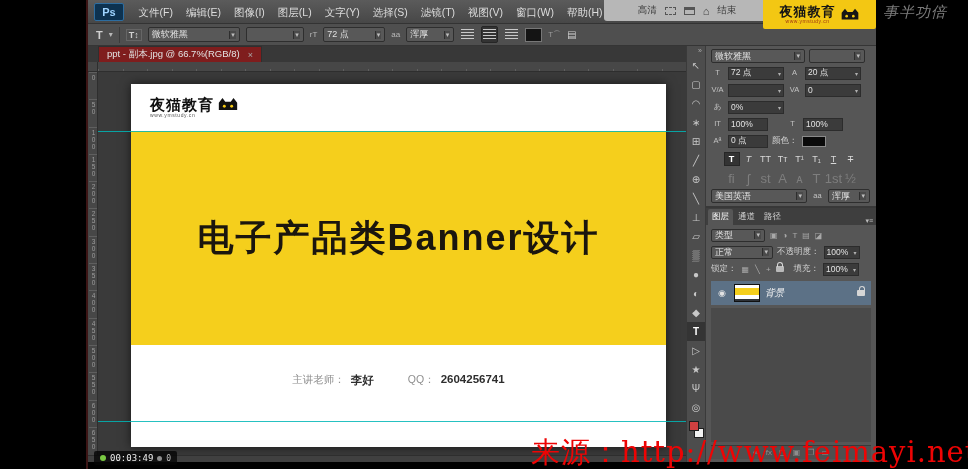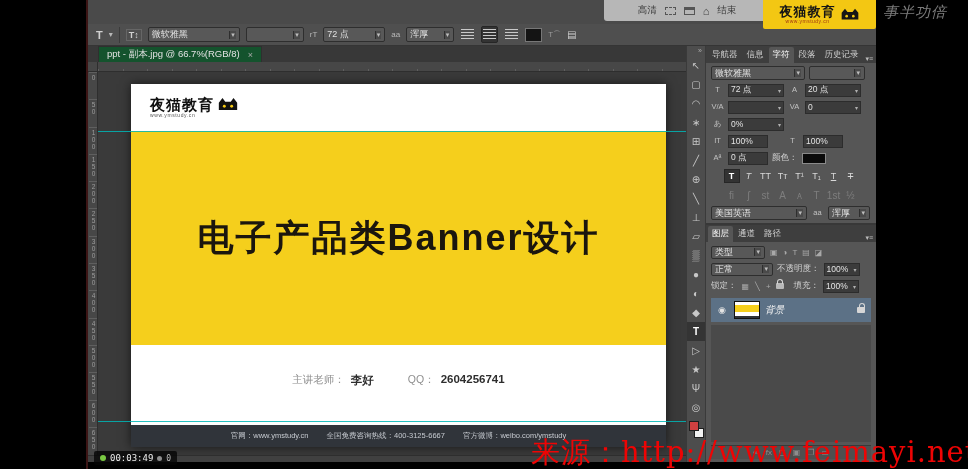--- a/index.html
+++ b/index.html
@@ -38,21 +38,21 @@
        border:1px solid #2e2e2e;border-radius:2px;color:#e0e0e0;font-size:9px;padding:0 3px;gap:4px;}
   .sel .arr{font-size:7px;color:#bdbdbd;background:#4a4a4a;padding:0 1px;border-left:1px solid #2e2e2e;}
   .alignic{width:13px;height:11px;display:inline-block;background:
            repeating-linear-gradient(#c9c9c9 0 1px,transparent 1px 3px);border:1px solid transparent;}
   .alignbtn{padding:1px;border-radius:2px;}
   .alignbtn.active{background:#333;border:1px solid #262626;}
   .swatch{width:17px;height:14px;background:#141414;border:1px solid #777;}
 
   
   .docbar{left:0;top:46px;width:598px;height:16px;background:#383838;display:flex;align-items:flex-end;}
-  .doctab{margin-left:10px;height:16px;background:#14532d;color:#e2e2e2;font-size:9.5px;
+  .doctab{margin-left:10px;height:16px;background:#7f1d1d;color:#e2e2e2;font-size:9.5px;
           display:flex;align-items:center;padding:0 8px;gap:8px;border:1px solid #2f2f2f;border-bottom:none;}
   .doctab .x{color:#a8a8a8;font-size:9px;}
   .hruler{left:10px;top:62px;width:588px;height:10px;background:#474747;border-bottom:1px solid #2e2e2e;
           white-space:nowrap;overflow:hidden;}
   .rnum{display:inline-block;width:24.5px;font-size:6.5px;color:#9d9d9d;border-left:1px solid #5f5f5f;
         padding-left:1px;height:10px;line-height:10px;}
   .rcorner{left:0;top:62px;width:10px;height:10px;background:#474747;border-right:1px solid #2e2e2e;border-bottom:1px solid #2e2e2e;}
   .vruler{left:0;top:72px;width:10px;height:383px;background:#474747;border-right:1px solid #2e2e2e;overflow:hidden;}
   .vnum{display:block;height:27.3px;font-size:6.5px;color:#9d9d9d;writing-mode:vertical-rl;text-orientation:upright;
         border-top:1px solid #5f5f5f;padding-top:1px;margin-left:1px;line-height:8px;}
@@ -101,21 +101,21 @@
   .pic{font-size:7.5px;color:#c2c2c2;min-width:13px;text-align:center;line-height:8px;}
   .pfield{flex:0 0 auto;display:inline-flex;align-items:center;justify-content:space-between;height:13px;
           background:#3b3b3b;border:1px solid #2c2c2c;color:#e3e3e3;font-size:8.5px;padding:0 2px;}
   .pfield .arr{font-size:6px;color:#b0b0b0;margin-left:3px;}
   .plabel{font-size:8.5px;color:#cfcfcf;white-space:nowrap;}
   .cswatch{width:24px;height:11px;background:#0a0a0a;border:1px solid #8a8a8a;}
   .stylerow{display:flex;gap:1px;justify-content:center;padding:1px 0;}
   .stybtn{width:16px;height:14px;display:flex;align-items:center;justify-content:center;font-size:9px;color:#d8d8d8;
           border:1px solid transparent;cursor:pointer;}
   .stybtn.on{background:#333;border-color:#262626;color:#fff;font-weight:bold;}
-  .otrow .stybtn{color:#7e7e7e;font-size:10px;}
+  .otrow .stybtn{color:#7e7e7e;font-size:13px;}
   .divider{height:2px;background:#383838;}
 
   .lp-filtericon{font-size:8px;color:#a9a9a9;padding:0 1px;}
   .layerrow{height:24px;display:flex;align-items:center;gap:5px;background:#5c7186;margin:2px 0 0 0;padding:0 4px;}
   .eyebox{width:14px;text-align:center;color:#e3e3e3;font-size:9px;}
   .lthumb{width:26px;height:18px;border:1px solid #111;
           background:linear-gradient(#fff 0 17%,#f5cf1c 17% 62%,#fff 62% 88%,#2e3238 88% 100%);}
   .lname{font-size:9.5px;color:#f2f2f2;font-style:italic;flex:1;}
   .lockic{width:8px;height:6px;background:#d6d6d6;border-radius:1px;position:relative;display:inline-block;margin-right:2px;}
   .lockic::before{content:"";position:absolute;left:1.5px;top:-4px;width:4px;height:4px;border:1px solid #d6d6d6;border-bottom:none;border-radius:3px 3px 0 0;}
@@ -131,20 +131,36 @@
 </style>
 </head>
 <body>
 
 <div id="screen">
 
   <div class="abs edge-maroon"></div>
 
   <div class="abs" id="app">
 
+    <div class="abs menubar">
+      <div class="pslogo">Ps</div>
+      <div style="display:flex;">
+
+      <span class="mitem">文件(F)</span>
+          <span class="mitem">编辑(E)</span>
+          <span class="mitem">图像(I)</span>
+          <span class="mitem">图层(L)</span>
+          <span class="mitem">文字(Y)</span>
+          <span class="mitem">选择(S)</span>
+          <span class="mitem">滤镜(T)</span>
+          <span class="mitem">视图(V)</span>
+          <span class="mitem">窗口(W)</span>
+          <span class="mitem">帮助(H)</span>
+        </div>
+    </div>
 
     <div class="abs optionsbar">
       <span class="obicon">T</span>
       <span class="obsmall">▾</span>
       <span class="obsep"></span>
       <span class="obicon" style="font-size:9px;border:1px solid #666;padding:0 2px;">T↕</span>
       <span class="sel" style="width:92px;">
           <span>微软雅黑</span>
           <span class="arr">▾</span>
         </span>
@@ -217,25 +233,20 @@
         <div class="banner yellowbg">
           <span class="banner-title">电子产品类Banner设计</span>
         </div>
         <div class="doc-mid">
           <span class="mid-label">主讲老师：</span>
           <span class="mid-strong">李好</span>
           <span class="mid-gap"></span>
           <span class="mid-label">QQ：</span>
           <span class="mid-strong">2604256741</span>
         </div>
-        <div class="doc-foot">
-          <span>官网：www.ymstudy.cn</span>
-          <span>全国免费咨询热线：400-3125-6667</span>
-          <span>官方微博：weibo.com/ymstudy</span>
-        </div>
       </div>
       <div class="guide" style="top:59px;"></div>
       <div class="guide" style="top:349px;"></div>
     </div>
     <div class="abs statusstrip"></div>
 
     <div class="abs toolstrip">
       <div class="toolchev">»</div>
       <div>
 
@@ -316,28 +327,20 @@
           </div>
         </div>
       <div class="tswatches">
         <span class="fgswatch"></span>
         <span class="bgswatch"></span>
       </div>
     </div>
 
     <div class="abs panels">
 
-      <div class="ptabs">
-        <span class="ptab">导航器</span>
-        <span class="ptab">信息</span>
-        <span class="ptab active">字符</span>
-        <span class="ptab">段落</span>
-        <span class="ptab">历史记录</span>
-        <span class="ptabmenu">▾≡</span>
-      </div>
 
       <div class="pbody">
         <div class="prow">
           <span class="sel" style="width:94px;height:14px;">
               <span>微软雅黑</span>
               <span class="arr">▾</span>
             </span>
           <span class="sel" style="width:56px;height:14px;color:#9a9a9a;">
               <span></span>
               <span class="arr">▾</span>

